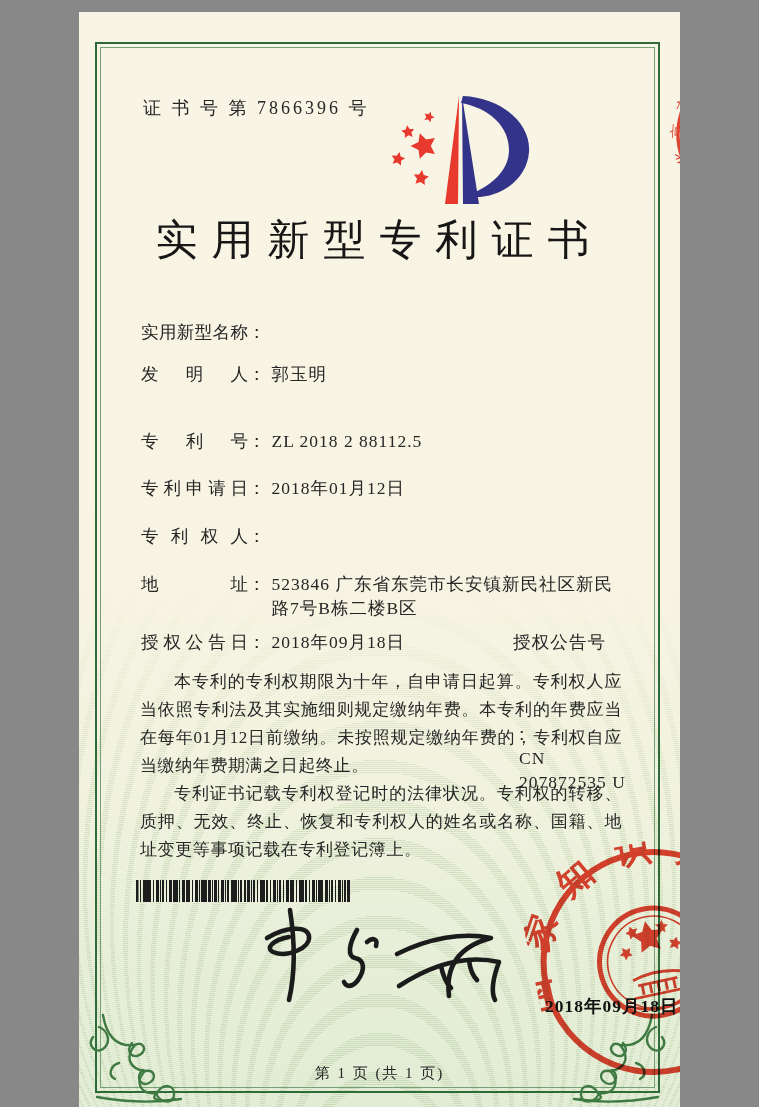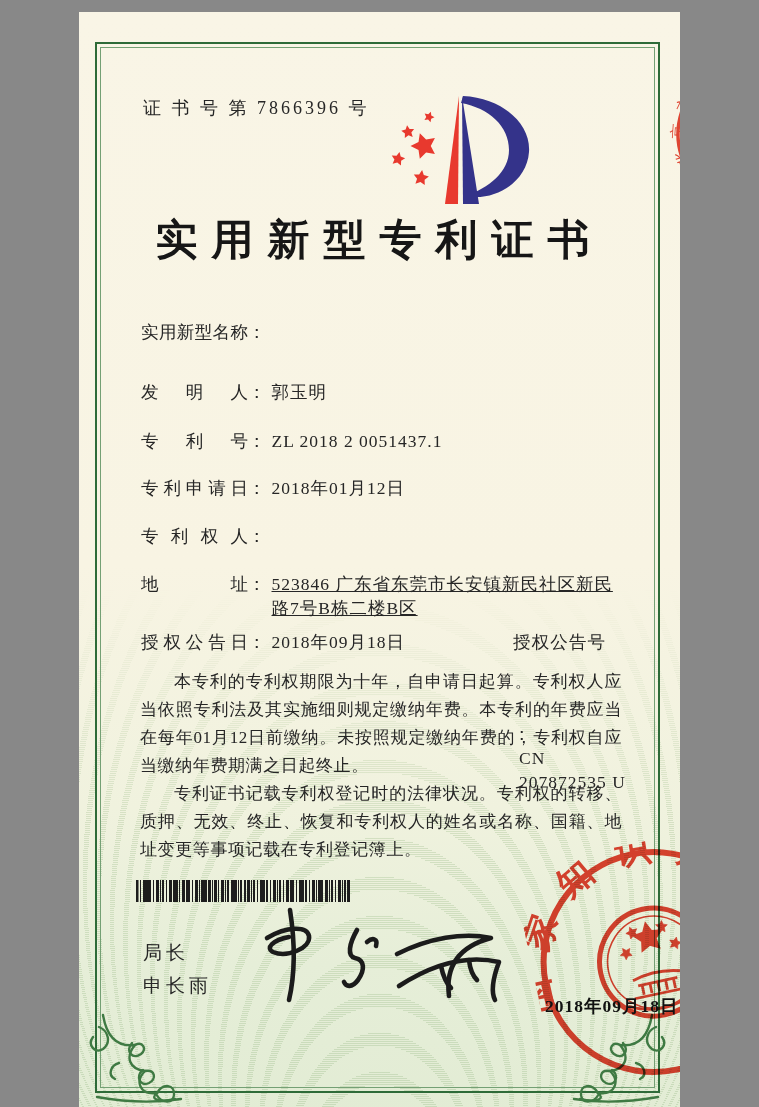--- a/index.html
+++ b/index.html
@@ -19,28 +19,28 @@
   .frame-inner{position:absolute;inset:3px;border:1px solid #74a074;}
   .corner{position:absolute;z-index:3;}
   .corner svg{display:block;}
   .corner.br{transform:scaleX(-1);}
 
   .cert-no{position:absolute;left:64px;top:84px;font-size:18px;letter-spacing:3px;z-index:4;}
   .logo{position:absolute;left:300px;top:74px;z-index:4;}
   .tax-stamp{position:absolute;left:594px;top:42px;z-index:5;transform:rotate(-24deg);
     mix-blend-mode:multiply;opacity:.93;}
   .title{position:absolute;left:0;right:0;top:200px;text-align:center;font-size:42px;
-    font-weight:700;letter-spacing:14px;color:#161616;z-index:4;}
+    font-weight:400;letter-spacing:14px;color:#161616;z-index:4;}
 
   .fields{position:absolute;left:62px;right:50px;top:0;z-index:4;font-size:17.5px;}
   .frow{position:absolute;left:0;right:0;display:flex;align-items:flex-start;line-height:24px;}
   .flabel{display:inline-block;width:107px;text-align:justify;text-align-last:justify;flex:0 0 107px;}
   .fcolon{flex:0 0 auto;}
   .fvalue{margin-left:6px;letter-spacing:1px;}
-  .fvalue.wrap{max-width:478px;text-decoration:underline;}
+  .fvalue.wrap{max-width:478px;}
   .grant-no-group{position:absolute;left:372px;top:0;display:flex;flex-direction:column;}
   .grant-no-group .flabel{width:92px;flex:0 0 92px;}
 
   .body-text{position:absolute;left:61px;right:58px;top:656px;z-index:4;}
   .body-text p{margin:0;font-size:17px;line-height:28px;text-indent:2em;
     text-align:justify;letter-spacing:.6px;}
 
   .barcode{position:absolute;left:57px;top:868px;z-index:4;}
   .signer{position:absolute;left:64px;top:924px;z-index:4;font-size:19px;letter-spacing:4px;}
   .signer div{line-height:33px;}
@@ -132,29 +132,29 @@
     </svg>
   </div>
 
   <div class="title">实用新型专利证书</div>
 
   <div class="fields">
     <div class="frow" style="top:308px">
       <span class="flabel">实用新型名称</span>
         <span class="fcolon">：</span>
     </div>
-    <div class="frow" style="top:368px">
+    <div class="frow" style="top:350px">
       <span class="flabel">发明人</span>
         <span class="fcolon">：</span>
       <span class="fvalue">郭玉明</span>
     </div>
     <div class="frow" style="top:417px">
       <span class="flabel">专利号</span>
         <span class="fcolon">：</span>
-      <span class="fvalue">ZL 2018 2 0051437.1</span>
+      <span class="fvalue">ZL 2018 2 88112.5</span>
     </div>
     <div class="frow" style="top:464px">
       <span class="flabel">专利申请日</span>
         <span class="fcolon">：</span>
       <span class="fvalue">2018年01月12日</span>
     </div>
     <div class="frow" style="top:512px">
       <span class="flabel">专利权人</span>
         <span class="fcolon">：</span>
     </div>
@@ -194,24 +194,20 @@
           <rect x="21" width="2" height="22" fill="#1d1d1d"></rect>
         </pattern>
       </defs>
       <rect width="214" height="22" fill="url(#bc1)"></rect>
       <rect width="214" height="22" fill="url(#bc2)"></rect>
       <rect x="0" width="2.5" height="22" fill="#1d1d1d"></rect>
       <rect x="211" width="2.5" height="22" fill="#1d1d1d"></rect>
     </svg>
   </div>
 
-  <div class="signer">
-    <div>局长</div>
-    <div>申长雨</div>
-  </div>
 
   <div class="signature">
     <svg width="258" height="108" viewBox="0 0 258 108">
       <g fill="none" stroke="#1b1b1b" stroke-width="4.6" stroke-linecap="round" stroke-linejoin="round">
         <path d="M16,38 C36,26 56,26 58,36 C60,48 36,58 22,52 C14,48 22,40 38,37"></path>
         <path d="M39,10 C44,42 44,74 38,100"></path>
         <path d="M106,30 C98,44 96,56 104,58 C114,60 114,70 107,80 C101,88 95,87 93,82"></path>
         <path d="M116,42 c6,-5 11,-3 9,4"></path>
         <path d="M146,54 C178,38 212,32 240,38 C210,46 194,64 198,96"></path>
         <path d="M148,86 C188,60 222,56 248,62 C242,78 240,92 244,100"></path>
@@ -244,13 +240,14 @@
           <path d="M100,140 h40"></path>
           <path d="M104,140 v10 M112,140 v10 M120,140 v10 M128,140 v10 M136,140 v10"></path>
           <path d="M94,152 h52"></path>
           <path d="M86,158 q34,18 68,0"></path>
         </g>
       </g>
     </svg>
   </div>
   <div class="seal-date">2018年09月18日</div>
 
+  <div class="footer">第 1 页 (共 1 页)</div>
 </div>
 
 </body></html>

